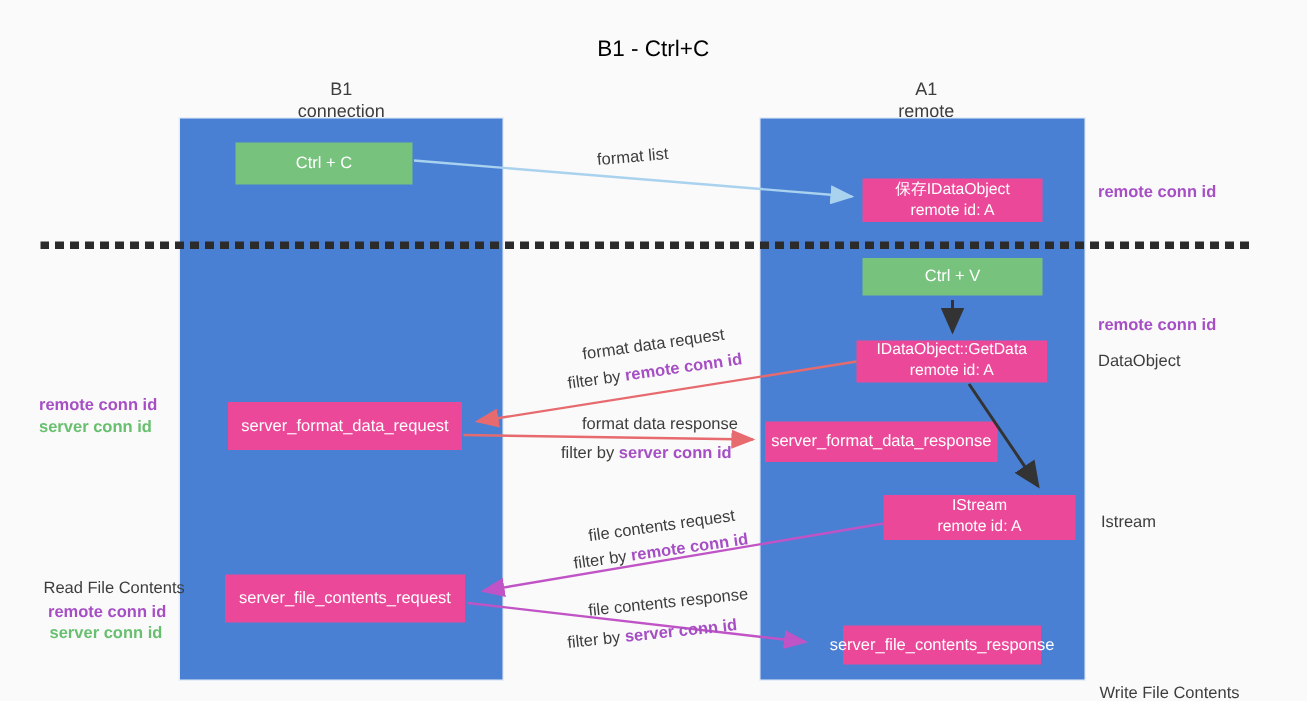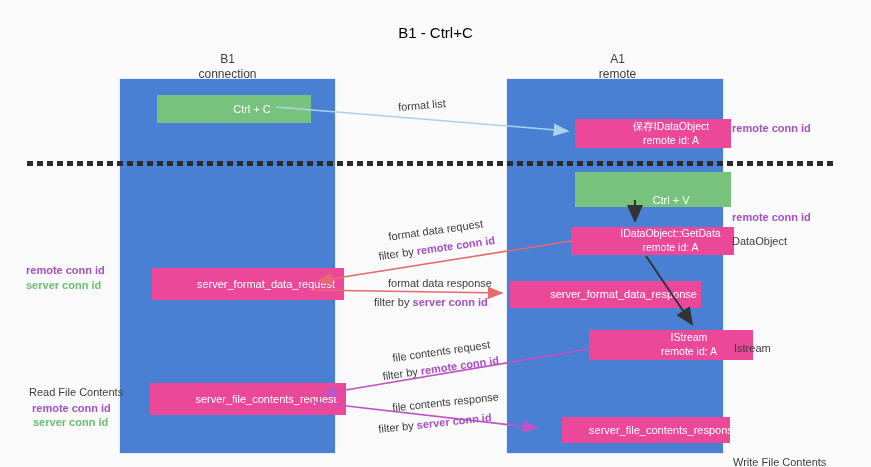--- a/index.html
+++ b/index.html
@@ -5,21 +5,21 @@
   html,body{margin:0;padding:0;background:#fafafa;}
   .canvas{
     position:relative;width:871px;height:467px;background:#fafafa;
     font-family:"Liberation Sans",sans-serif;color:#3d3d3d;overflow:hidden;
   }
   .title{position:absolute;top:6px;left:0;width:871px;text-align:center;
     font-size:15px;line-height:1.45;color:#000000;margin-top:16px;}
   .col-header{position:absolute;text-align:center;font-size:12px;line-height:1.25;color:#3d3d3d;}
   .lifeline{position:absolute;top:79px;height:374px;background:#4a80d4;box-shadow:0 0 0 1px rgba(230,236,246,.9);}
   .node{position:absolute;display:flex;flex-direction:column;align-items:center;justify-content:center;
-    color:#fff;font-size:11px;line-height:1.3;text-align:center;white-space:nowrap;padding-left:36px;}
+    color:#fff;font-size:11px;line-height:1.3;text-align:center;white-space:nowrap;}
   .green{background:#77c27c;}
   .orange{background:#ec4899;}
   .dashed{position:absolute;left:27px;top:161px;width:806px;height:5px;
     background:repeating-linear-gradient(90deg,#2b2b2b 0 6px,transparent 6px 10px);}
   .edge-label{position:absolute;font-size:11px;color:#3d3d3d;white-space:nowrap;}
   .tilt8{transform:rotate(-8deg);}
   .tilt6{transform:rotate(-6deg);}
   .tilt5{transform:rotate(-5deg);}
   .purple{color:#a64fc4;font-weight:bold;}
   .side-label{position:absolute;font-size:11px;white-space:nowrap;color:#3d3d3d;}
@@ -52,21 +52,21 @@
 
   <div class="node green" style="left:157px;top:95px;width:118px;height:28px;">
     <div>Ctrl + C</div>
   </div>
 
   <div class="node orange" style="left:575px;top:119px;width:120px;height:29px;font-size:10.5px;">
     <div>保存IDataObject</div>
     <div>remote id: A</div>
   </div>
 
-  <div class="node green" style="left:575px;top:172px;width:120px;height:35px;justify-content:flex-end;">
+  <div class="node green" style="left:575px;top:172px;width:120px;height:25px;">
     <div>Ctrl + V</div>
   </div>
 
   <div class="node orange" style="left:571px;top:227px;width:127px;height:28px;font-size:10.5px;">
     <div>IDataObject::GetData</div>
     <div>remote id: A</div>
   </div>
 
   <div class="node orange" style="left:152px;top:268px;width:156px;height:32px;">
     <div>server_format_data_request</div>

